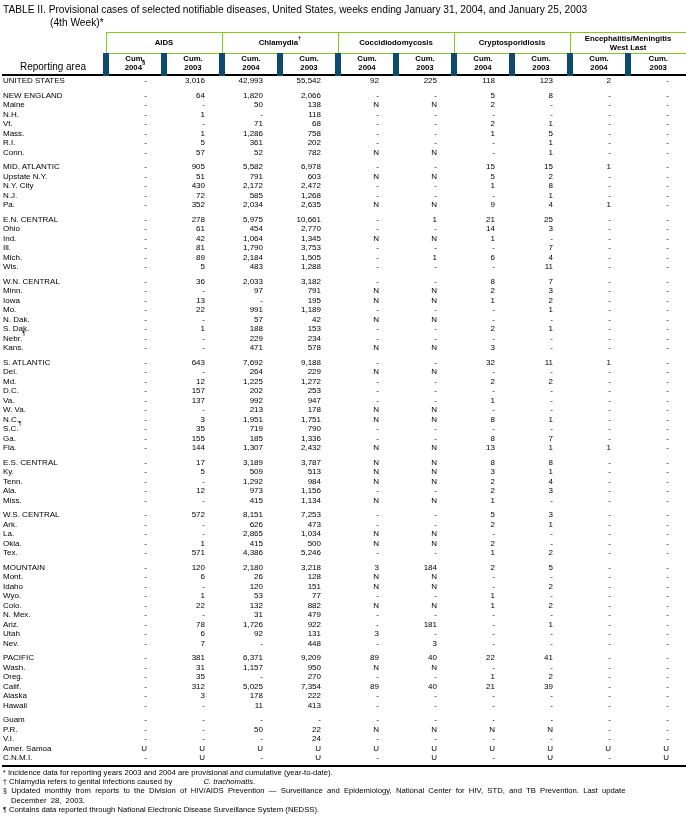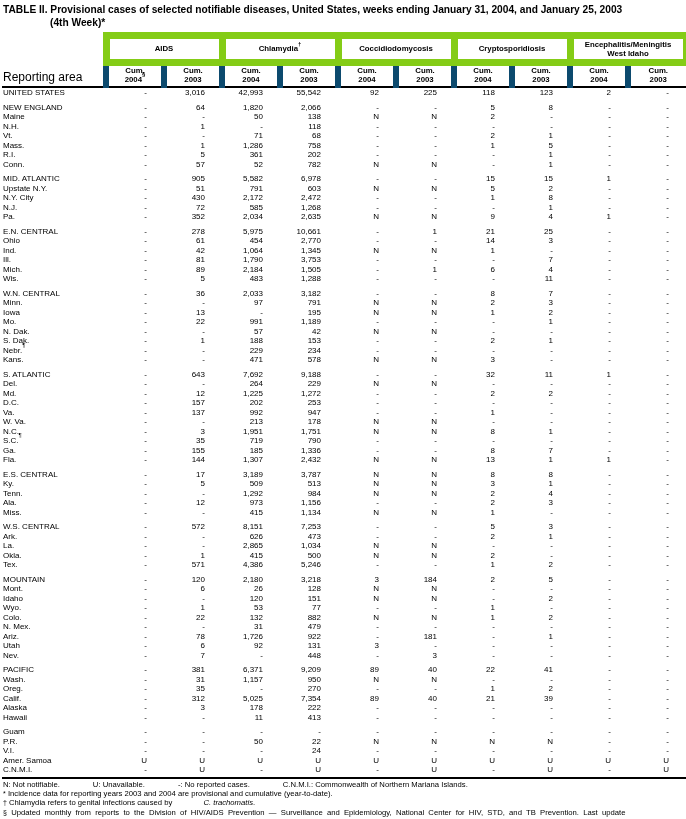--- a/index.html
+++ b/index.html
@@ -4,35 +4,35 @@
 <style>
   * { box-sizing: border-box; margin: 0; padding: 0; }
   html, body { background: #fff; }
   body {
     width: 686px; height: 819px; overflow: hidden;
     color: #000;
     font-family: "Liberation Sans", "DejaVu Sans", sans-serif;
     -webkit-font-smoothing: antialiased;
   }
   .page { padding: 4px 0 0 2px; }
-  .title { font-size: 10.2px; font-weight: bold; line-height: 12.5px; padding-left: 1px; }
+  .title { font-size: 10.2px; font-weight: normal; line-height: 12.5px; padding-left: 1px; }
   .title .tl1 { white-space: nowrap; display: block; }
   .title .tl2 { display: block; padding-left: 47px; }
 
   table.diseases { border-collapse: collapse; table-layout: fixed; width: 684px; margin-top: 3px; }
   col.c-area { width: 104px; }
   col.c-num  { width: 58px; }
 
   thead th { font-weight: bold; text-align: center; vertical-align: middle; padding: 0; }
   th.area-th {
-    font-weight: normal; font-size: 12px; text-align: left; vertical-align: bottom;
+    font-weight: normal; font-size: 10px; text-align: center; vertical-align: bottom;
     padding: 0 0 2px 1px; border-bottom: 2px solid #000;
   }
   th.grp {
-    border: 7px solid #84cc16; font-size: 7.8px; line-height: 8.6px; padding: 2px 0 1px;
+    border: 1px solid #84cc16; font-size: 7.8px; line-height: 8.6px; padding: 2px 0 1px;
   }
   th.sub {
     border-left: 6px solid #0c4a6e; border-right: 1px solid #000;
     border-bottom: 2px solid #000;
     font-size: 7.8px; line-height: 8.4px; padding: 1px 0 2px;
   }
   sup.mk { font-size: 6px; position: relative; top: -2px; line-height: 0; }
 
   tbody td { font-size: 8px; line-height: 9.5px; white-space: nowrap; padding: 0; }
   td.area { text-align: left; padding-left: 1px; }
@@ -75,21 +75,21 @@
     </colgroup>
     <thead>
       <tr id="groups-row">
         <th class="area-th" rowspan="2">
           <span>Reporting area</span>
         </th>
       <th class="grp" colspan="2"><span>AIDS</span></th>
           <th class="grp" colspan="2"><span>Chlamydia</span><sup class="mk">†</sup></th>
           <th class="grp" colspan="2"><span>Coccidiodomycosis</span></th>
           <th class="grp" colspan="2"><span>Cryptosporidiosis</span></th>
-          <th class="grp" colspan="2"><span>Encephalitis/Meningitis</span><br><span>West Idaho</span></th>
+          <th class="grp" colspan="2"><span>Encephalitis/Meningitis</span><br><span>West Last</span></th>
         </tr>
       <tr id="sub-row">
           <th class="sub"><span>Cum.</span><br><span>2004</span><sup class="mk">§</sup></th>
           <th class="sub"><span>Cum.</span><br><span>2003</span></th>
           <th class="sub"><span>Cum.</span><br><span>2004</span></th>
           <th class="sub"><span>Cum.</span><br><span>2003</span></th>
           <th class="sub"><span>Cum.</span><br><span>2004</span></th>
           <th class="sub"><span>Cum.</span><br><span>2003</span></th>
           <th class="sub"><span>Cum.</span><br><span>2004</span></th>
           <th class="sub"><span>Cum.</span><br><span>2003</span></th>
@@ -966,21 +966,20 @@
           <td class="num">U</td>
           <td class="num">-</td>
           <td class="num">U</td>
           <td class="num">-</td>
           <td class="num">U</td>
         </tr>
       </tbody>
   </table>
 
   <div class="footnotes">
-    <div class="legend-row" id="legend-row"><span>N: Not notifiable.</span><span>U: Unavailable.</span><span>-: No reported cases.</span><span>C.N.M.I.: Commonwealth of Northern Mariana Islands.</span></div>
     <div id="notes">
         <div class="fn"><span class="fn-marker">*</span> <span>Incidence data for reporting years 2003 and 2004 are provisional and cumulative (year-to-date).</span></div>
         <div class="fn"><span class="fn-marker">†</span> <span>Chlamydia refers to genital infections caused by </span><span class="it">C. trachomatis</span><span>.</span></div>
         <div class="fn spread"><span class="fn-marker">§</span> <span>Updated monthly from reports to the Division of HIV/AIDS Prevention — Surveillance and Epidemiology, National Center for HIV, STD, and TB Prevention. Last update</span><br><span>December 28, 2003.</span></div>
         <div class="fn"><span class="fn-marker">¶</span> <span>Contains data reported through National Electronic Disease Surveillance System (NEDSS).</span></div>
       </div>
   </div>
 </div>
 
 </body></html>

